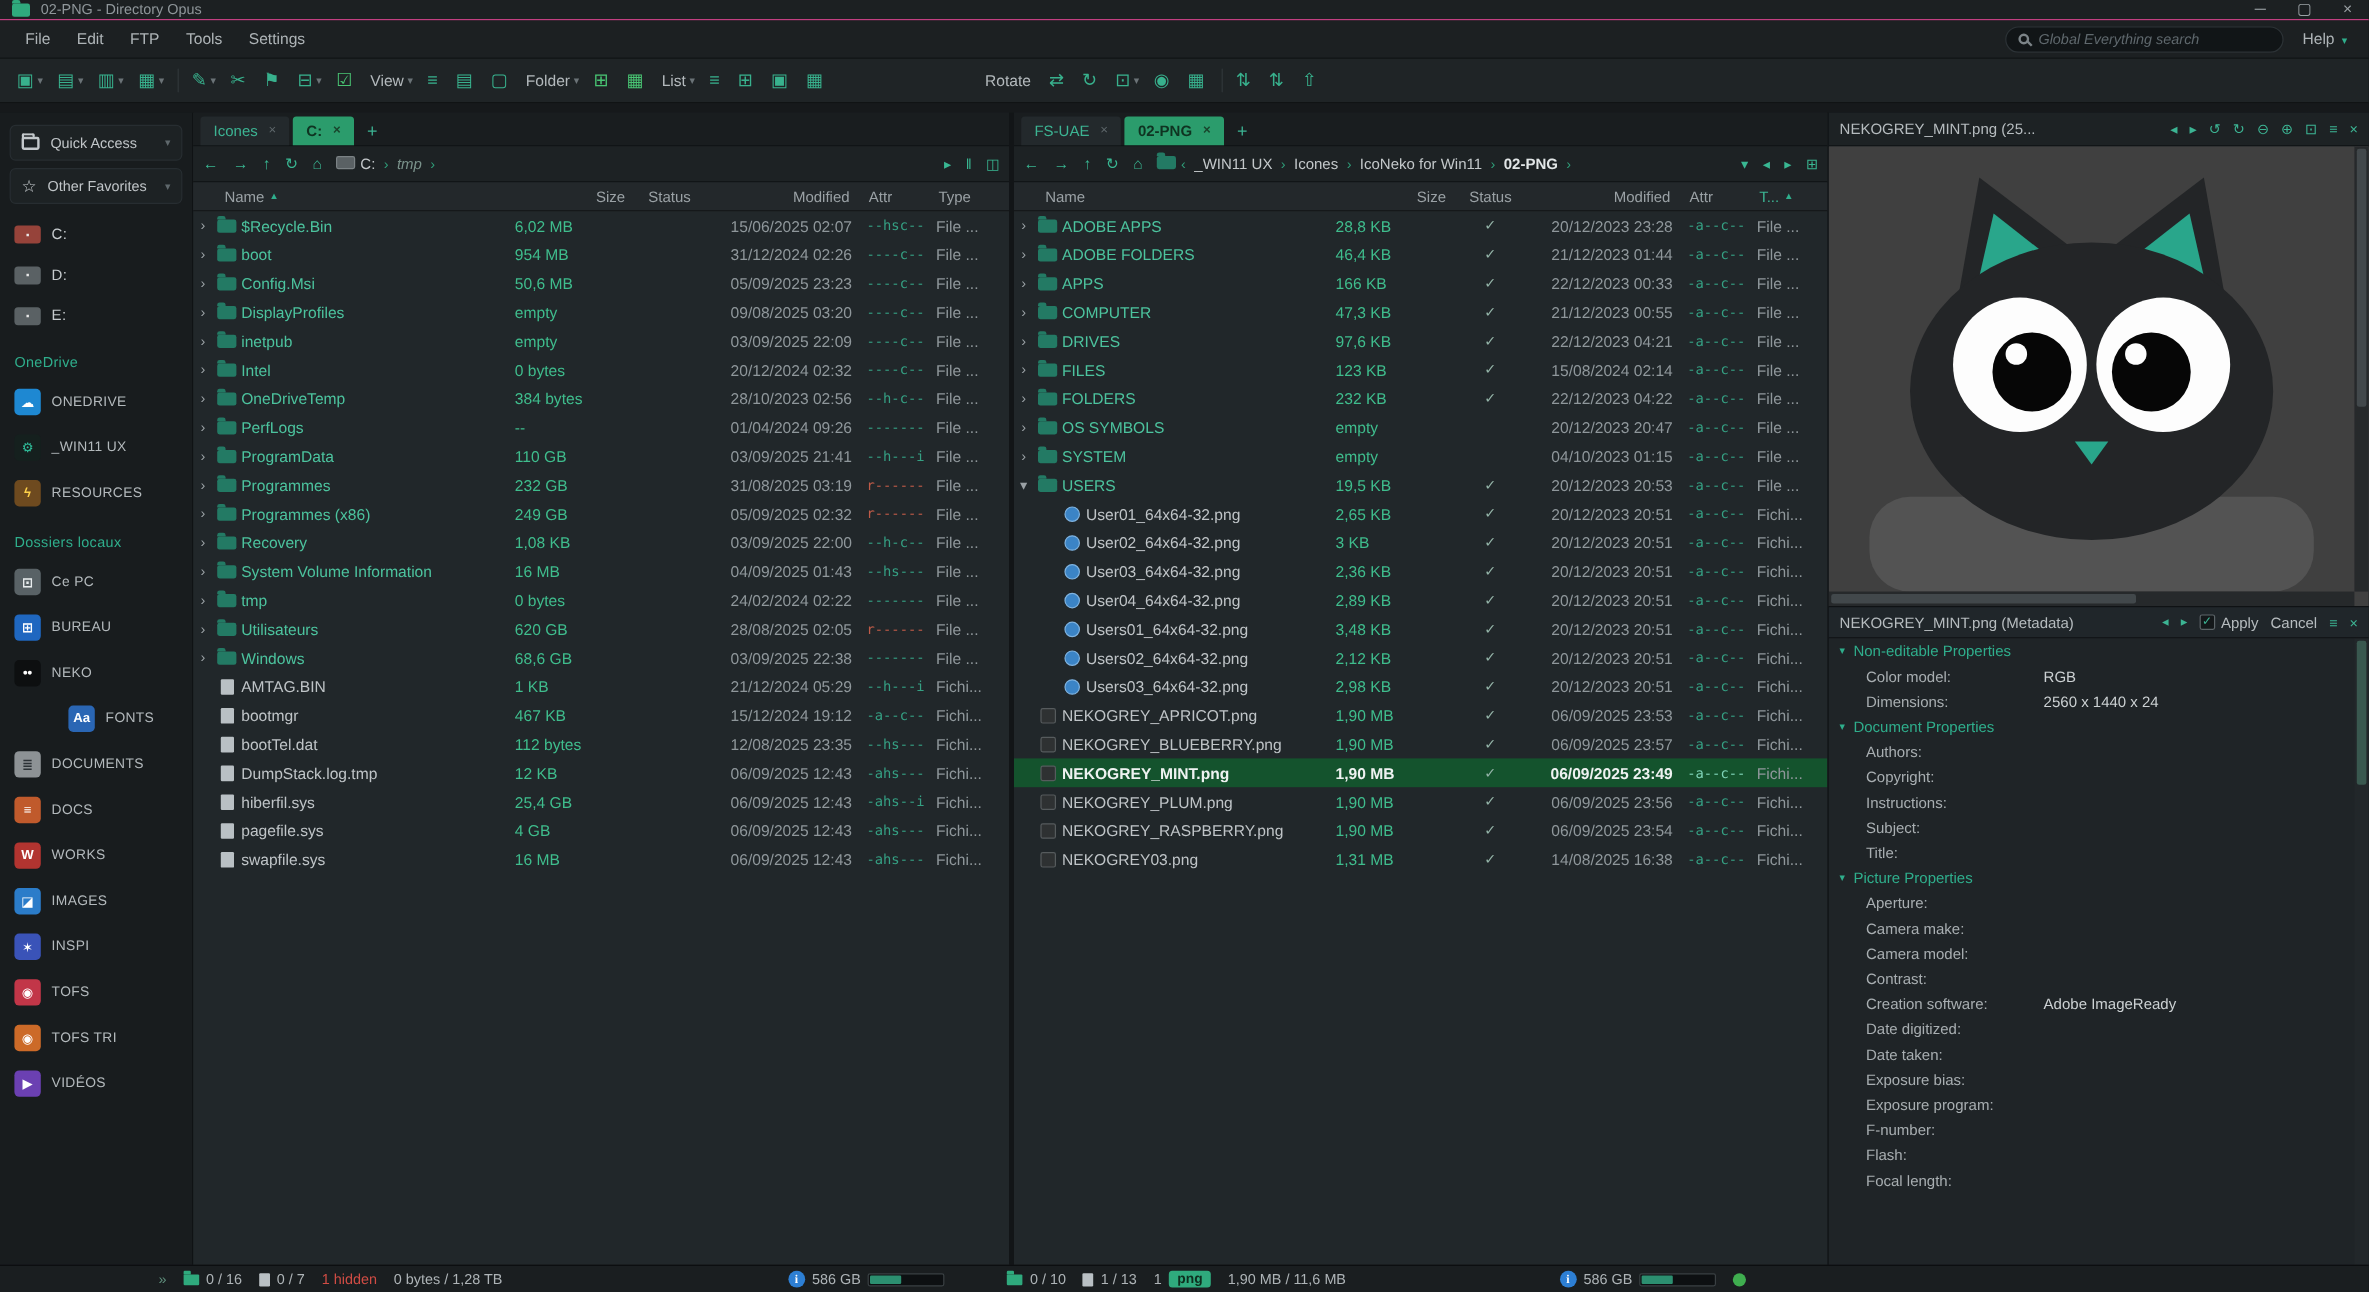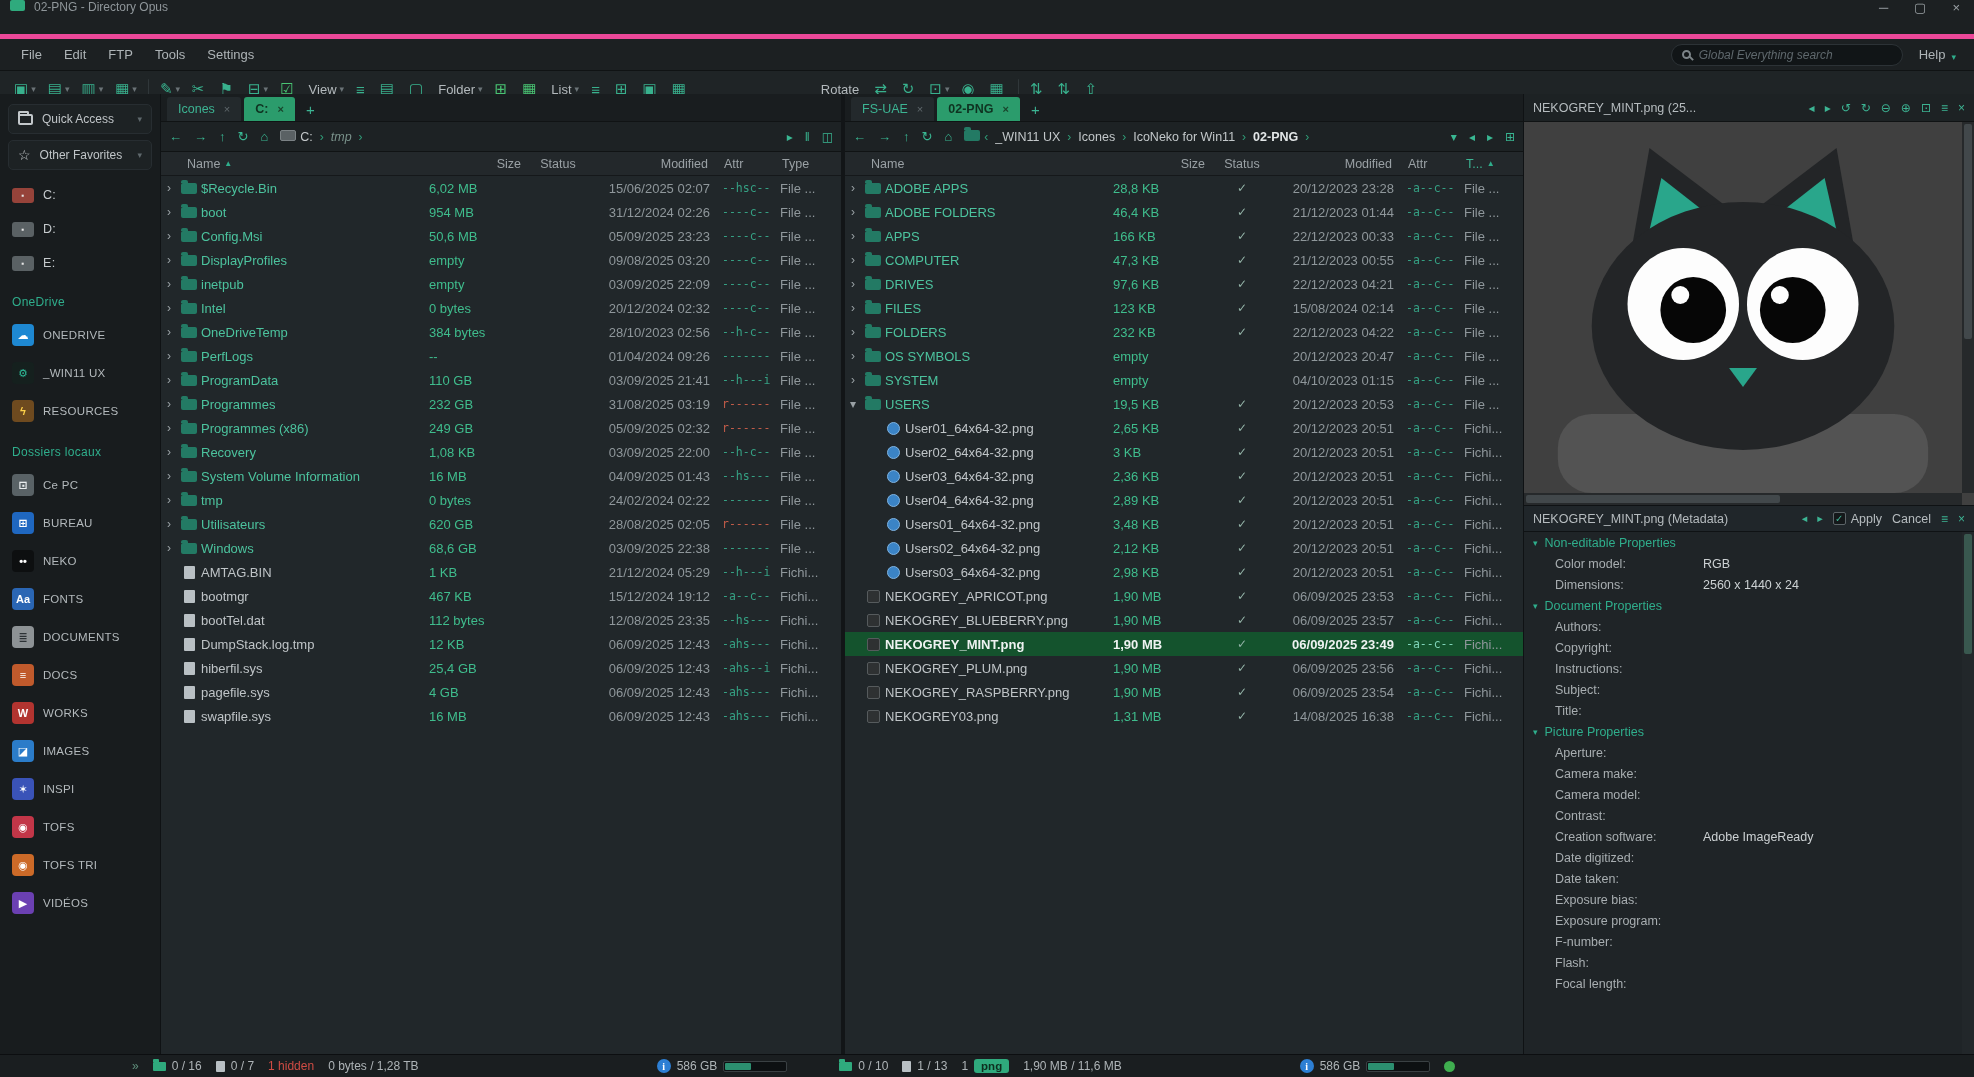--- a/index.html
+++ b/index.html
@@ -1,20 +1,20 @@
 <!DOCTYPE html>
 <html><head>
 <meta charset="utf-8">
 <style>
 *{box-sizing:border-box;margin:0;padding:0}
 html,body{width:1974px;height:1077px;overflow:hidden}
 body{background:#16191b;font-family:"Liberation Sans","DejaVu Sans",sans-serif;color:#b8bdc0;font-size:13px;position:relative}
 
 
-.titlebar{height:39px;background:#1c2022;display:flex;align-items:flex-start;padding:0 10px;border-bottom:5px solid #ec4899}
+.titlebar{height:17px;background:#1c2022;display:flex;align-items:center;padding:0 10px;border-bottom:1px solid #ec4899}
 .app-icon{width:15px;height:11px;background:#2faa7d;border-radius:2px;position:relative;margin-right:9px;flex-shrink:0}
 .app-icon::before{content:'';position:absolute;top:-3px;left:0;width:7px;height:3px;background:#2faa7d;border-radius:2px 2px 0 0}
 .title-text{color:#8f969a;font-size:12px}
 .win-controls{margin-left:auto;display:flex;gap:26px;color:#9ba1a5;font-size:13px;margin-right:4px}
 .win-controls span{cursor:default}
 
 
 .menubar{height:32px;background:#1c2022;display:flex;align-items:center;padding:0 10px;border-bottom:1px solid #101314}
 .menu-item{padding:5px 11px;color:#aeb4b7;font-size:13px}
 .search-box{margin-left:auto;width:232px;height:22px;background:#111517;border:1px solid #2c3236;border-radius:11px;display:flex;align-items:center;padding:0 10px;gap:8px}
@@ -416,21 +416,21 @@
         <span class="sb-icon" style="background: rgb(31, 103, 192); color: rgb(255, 255, 255);">⊞</span>
         <span class="sb-label">BUREAU</span>
       </div>
 
       <div class="sb-entry item">
         <span class="sb-icon" style="background: rgb(13, 15, 16); color: rgb(255, 255, 255);">••</span>
         <span class="sb-label">NEKO</span>
       </div>
 
       <div class="sb-entry item">
-        <span class="sb-icon" style="background: rgb(42, 102, 180); color: rgb(255, 255, 255);">Aa</span>
+        <span class="sb-icon" style="background: rgb(42, 102, 180); color: rgb(255, 255, 255); margin-left: 45px;">Aa</span>
         <span class="sb-label">FONTS</span>
       </div>
 
       <div class="sb-entry item">
         <span class="sb-icon" style="background: rgb(141, 146, 149); color: rgb(44, 50, 54);">≣</span>
         <span class="sb-label">DOCUMENTS</span>
       </div>
 
       <div class="sb-entry item">
         <span class="sb-icon" style="background: rgb(192, 90, 44); color: rgb(255, 255, 255);">≡</span>

